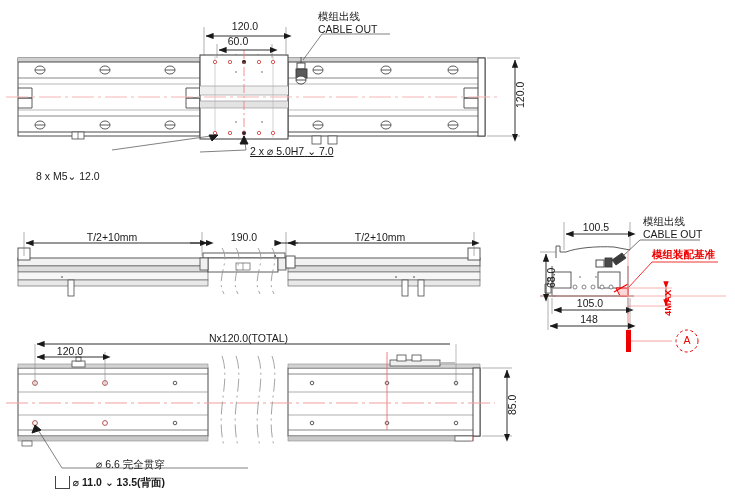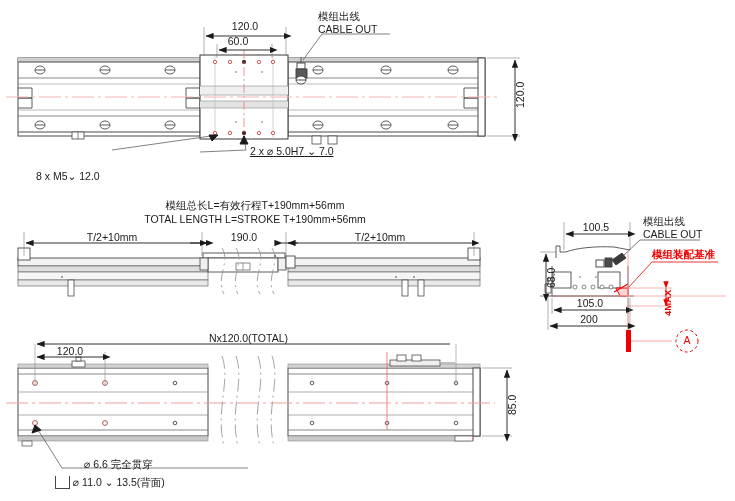--- a/index.html
+++ b/index.html
@@ -377,45 +377,43 @@
   <span>12.0</span>
 </div>
 <div class="lbl" style="left:250px;top:145px;text-decoration:underline;">
   <span>2 x</span>
   <span>⌀</span>
   <span>5.0H7</span>
   <span>⌄</span>
   <span>7.0</span>
 </div>
 
-<div class="lbl c" style="left:255px;top:199px;">模组总长L=有效行程T+190mm+56mm</div>
-<div class="lbl c" style="left:255px;top:213px;">TOTAL LENGTH L=STROKE T+190mm+56mm</div>
 <div class="lbl c" style="left:112px;top:231px;">T/2+10mm</div>
 <div class="lbl c" style="left:244px;top:231px;">190.0</div>
 <div class="lbl c" style="left:380px;top:231px;">T/2+10mm</div>
 
 <div class="lbl c" style="left:596px;top:221px;">100.5</div>
 <div class="lbl vert" style="left:545px;top:288px;">68.0</div>
 <div class="lbl c" style="left:590px;top:297px;text-align:center;">105.0</div>
-<div class="lbl c" style="left:589px;top:313px;">200</div>
+<div class="lbl c" style="left:589px;top:313px;">148</div>
 <div class="lbl vert red small" style="left:662px;top:316px;">4MAX</div>
 <div class="lbl" style="left:643px;top:215px;">模组出线</div>
 <div class="lbl" style="left:643px;top:228px;">CABLE OUT</div>
 <div class="lbl red" style="left:652px;top:248px;">模组装配基准</div>
 <div class="lbl red c" style="left:687px;top:334px;font-weight:normal;">A</div>
 
 <div class="lbl" style="left:209px;top:332px;">Nx120.0(TOTAL)</div>
 <div class="lbl c" style="left:70px;top:345px;">120.0</div>
 <div class="lbl vert" style="left:506px;top:415px;">85.0</div>
-<div class="lbl" style="left:84px;top:458px;">
+<div class="lbl" style="left:96px;top:458px;">
   <span>⌀</span>
   <span>6.6</span>
   <span>完全贯穿</span>
 </div>
-<div class="lbl" style="left:55px;top:476px;">
+<div class="lbl" style="left:55px;top:476px;font-weight:bold;">
   <span style="border:1px solid #444;border-top:none;padding:0 5px;">&nbsp;</span>
   <span>⌀</span>
   <span>11.0</span>
   <span>⌄</span>
   <span>13.5(背面)</span>
 </div>
 
 </div>
 
 </body></html>

